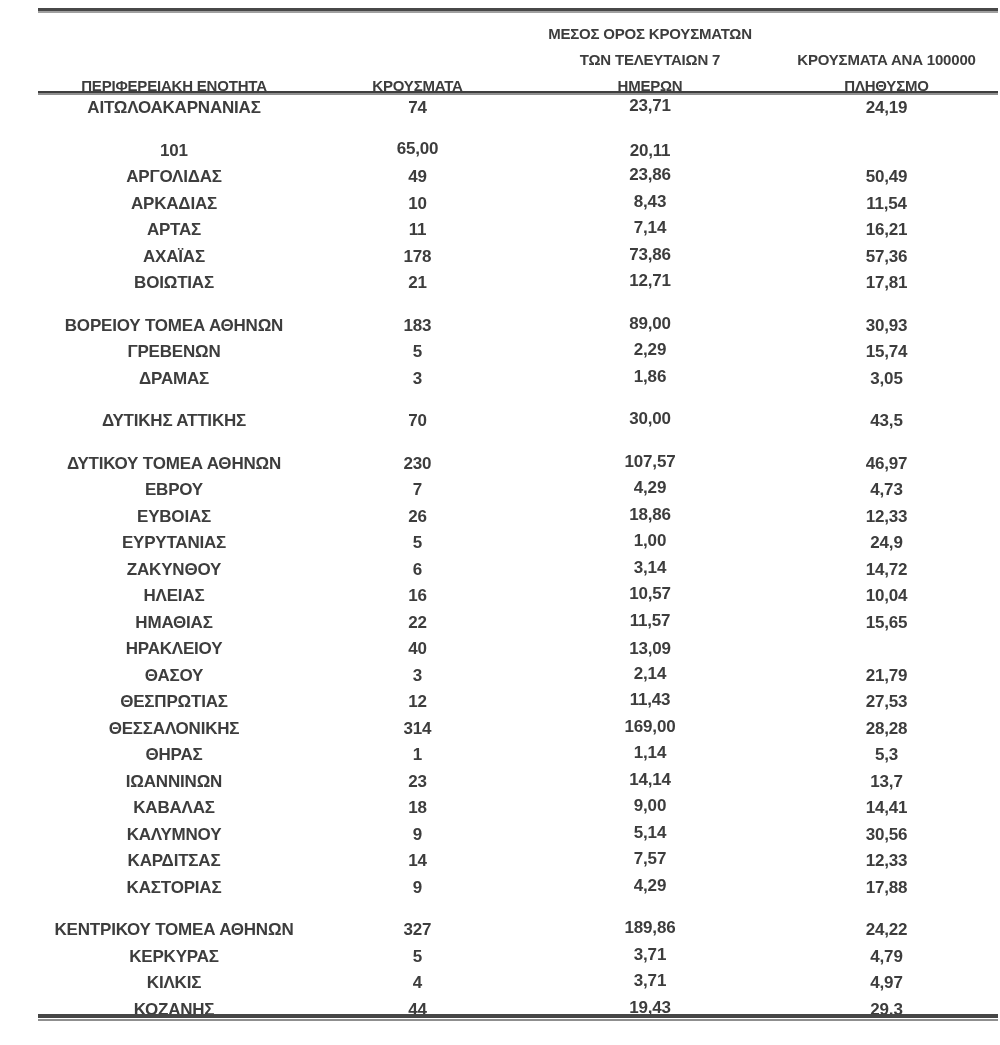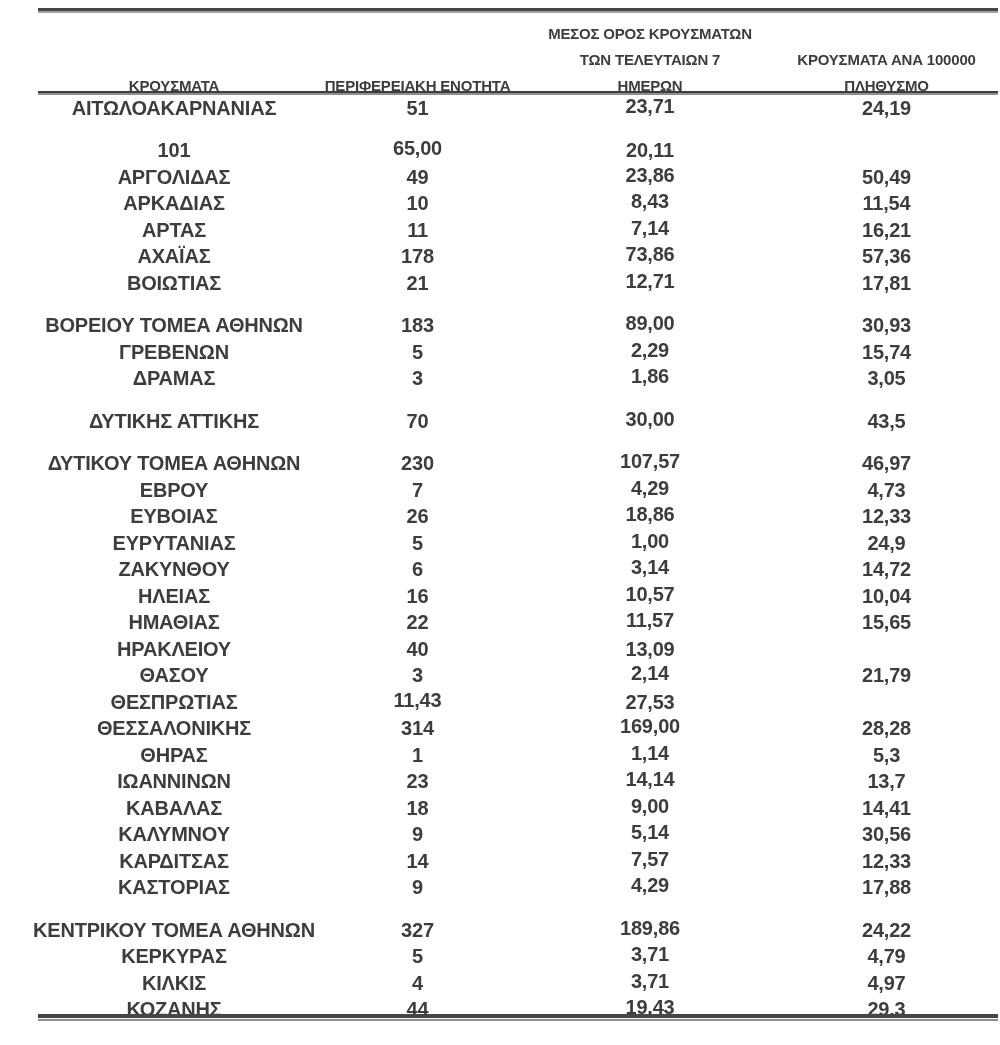--- a/index.html
+++ b/index.html
@@ -52,21 +52,21 @@
   }
   .rule-header {
     position: relative;
     height: 4px;
     background: linear-gradient(to bottom, #3e3e3e 0, #3e3e3e 2.5px, #8f8f8f 2.5px, #8f8f8f 4px);
   }
   .row {
     display: grid;
     grid-template-columns: 272px 215px 250px 1fr;
     height: 26.5px;
-    font-size: 20px;
+    font-size: 17px;
   }
   .cell {
     display: flex;
     align-items: center;
     justify-content: center;
     white-space: nowrap;
     letter-spacing: -0.2px;
   }
   .row .c3 { transform: translateY(-2px); }
   .group-gap { height: 16px; }
@@ -84,42 +84,42 @@
 </head>
 <body>
 
 <div class="page">
   <div class="table">
 
     <div class="rule-top"></div>
 
     <div class="header">
       <div class="hcell">
-        <div class="hline">ΚΡΟΥΣΜΑΤΑ</div>
+        <div class="hline">ΠΕΡΙΦΕΡΕΙΑΚΗ ΕΝΟΤΗΤΑ</div>
       </div>
       <div class="hcell">
-        <div class="hline">ΠΕΡΙΦΕΡΕΙΑΚΗ ΕΝΟΤΗΤΑ</div>
+        <div class="hline">ΚΡΟΥΣΜΑΤΑ</div>
       </div>
       <div class="hcell">
         <div class="hline">ΜΕΣΟΣ ΟΡΟΣ ΚΡΟΥΣΜΑΤΩΝ</div>
         <div class="hline">ΤΩΝ ΤΕΛΕΥΤΑΙΩΝ 7</div>
         <div class="hline">ΗΜΕΡΩΝ</div>
       </div>
       <div class="hcell">
         <div class="hline">ΚΡΟΥΣΜΑΤΑ ΑΝΑ 100000</div>
         <div class="hline">ΠΛΗΘΥΣΜΟ</div>
       </div>
     </div>
 
     <div class="rule-header"></div>
 
     <div class="body" id="table-body">
   <div class="row">
     <div class="cell c1">ΑΙΤΩΛΟΑΚΑΡΝΑΝΙΑΣ</div>
-    <div class="cell c2">51</div>
+    <div class="cell c2">74</div>
     <div class="cell c3">23,71</div>
     <div class="cell c4">24,19</div>
   </div>
 
   <div class="group-gap"></div>
 
   <div class="row">
     <div class="cell c2">101</div>
     <div class="cell c3">65,00</div>
     <div class="cell c4">20,11</div>
@@ -251,20 +251,21 @@
 
   <div class="row">
     <div class="cell c1">ΘΑΣΟΥ</div>
     <div class="cell c2">3</div>
     <div class="cell c3">2,14</div>
     <div class="cell c4">21,79</div>
   </div>
 
   <div class="row">
     <div class="cell c1">ΘΕΣΠΡΩΤΙΑΣ</div>
+    <div class="cell c2">12</div>
     <div class="cell c3">11,43</div>
     <div class="cell c4">27,53</div>
   </div>
 
   <div class="row">
     <div class="cell c1">ΘΕΣΣΑΛΟΝΙΚΗΣ</div>
     <div class="cell c2">314</div>
     <div class="cell c3">169,00</div>
     <div class="cell c4">28,28</div>
   </div>

